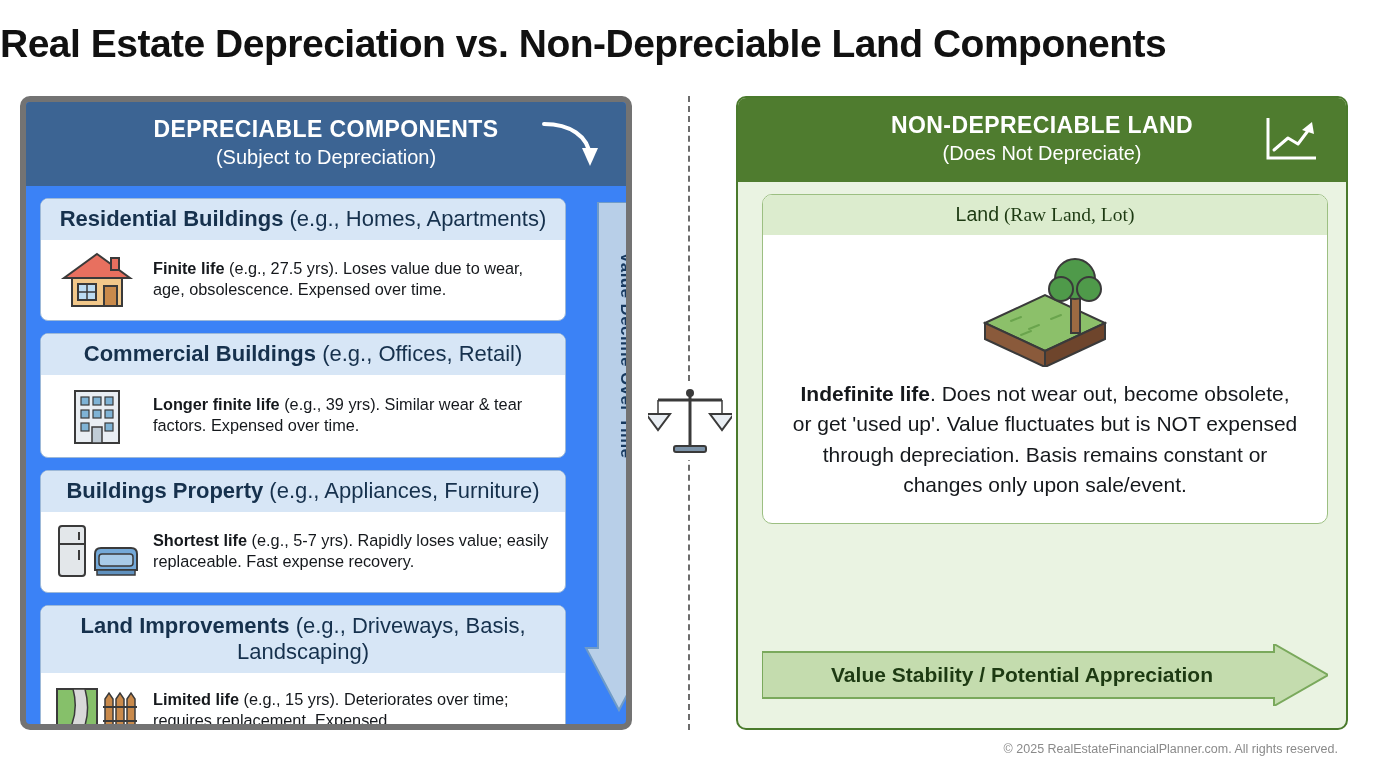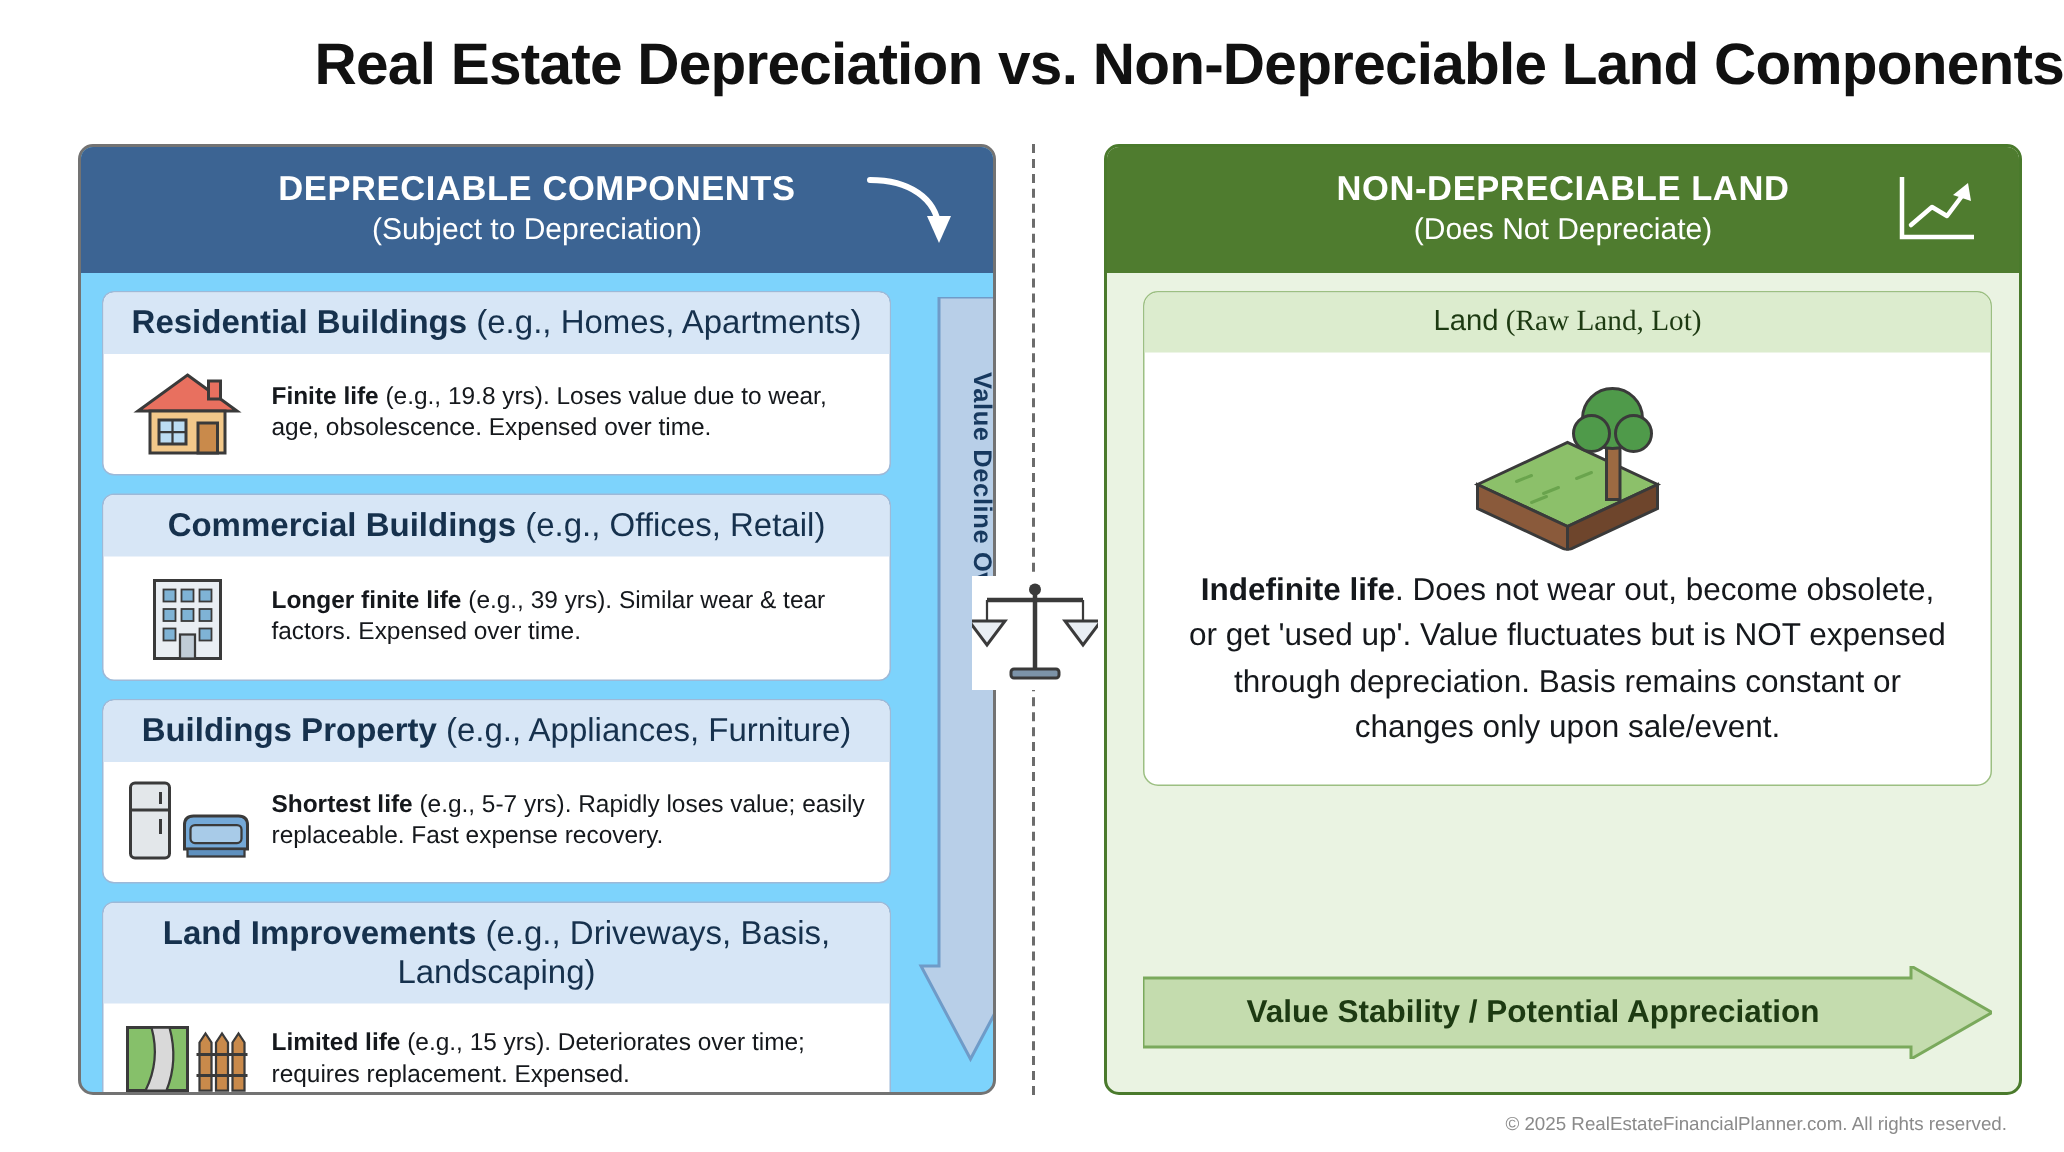--- a/index.html
+++ b/index.html
@@ -19,41 +19,41 @@
     width: 1376px;
     height: 768px;
     box-sizing: border-box;
     padding: 0;
   }
   .title {
     position: absolute;
     top: 22px;
     left: 0;
     width: 1376px;
-    text-align: right;
+    text-align: left;
     font-size: 39px;
     font-weight: bold;
     letter-spacing: -0.5px;
     color: #111111;
   }
 
   
   .col {
     position: absolute;
     top: 96px;
     width: 612px;
     height: 634px;
     border-radius: 10px;
     overflow: hidden;
     box-sizing: border-box;
   }
   .col-left {
-    left: 52px;
-    background: #7dd3fc;
-    border: 2px solid #737373;
+    left: 20px;
+    background: #3b82f6;
+    border: 6px solid #737373;
   }
   .col-right {
     left: 736px;
     background: #eaf3e2;
     border: 2px solid #4a7a2c;
   }
   .col-head {
     position: relative;
     height: 84px;
     color: #ffffff;
@@ -256,21 +256,21 @@
               <polygon points="37,6 70,30 4,30" fill="#e8705f" stroke="#3a3a3a" stroke-width="2"></polygon>
               <rect x="12" y="30" width="50" height="28" fill="#f2c88a" stroke="#3a3a3a" stroke-width="2"></rect>
               <rect x="18" y="36" width="18" height="16" fill="#bcdcf2" stroke="#3a3a3a" stroke-width="2"></rect>
               <line x1="27" y1="36" x2="27" y2="52" stroke="#3a3a3a" stroke-width="1.5"></line>
               <line x1="18" y1="44" x2="36" y2="44" stroke="#3a3a3a" stroke-width="1.5"></line>
               <rect x="44" y="38" width="13" height="20" fill="#c98a4b" stroke="#3a3a3a" stroke-width="2"></rect>
               <rect x="51" y="10" width="8" height="12" fill="#e8705f" stroke="#3a3a3a" stroke-width="2"></rect>
             </svg>
           </div>
           <div class="card-text">
-            <b>Finite life</b><span> (e.g., 19.8 yrs). Loses value due to wear, age, obsolescence. Expensed over time.</span>
+            <b>Finite life</b><span> (e.g., 27.5 yrs). Loses value due to wear, age, obsolescence. Expensed over time.</span>
           </div>
         </div>
       </div>
 
       <div class="card">
         <div class="card-title">
           <b>Commercial Buildings</b><span> (e.g., Offices, Retail)</span>
         </div>
         <div class="card-body">
           <div class="card-ico">

